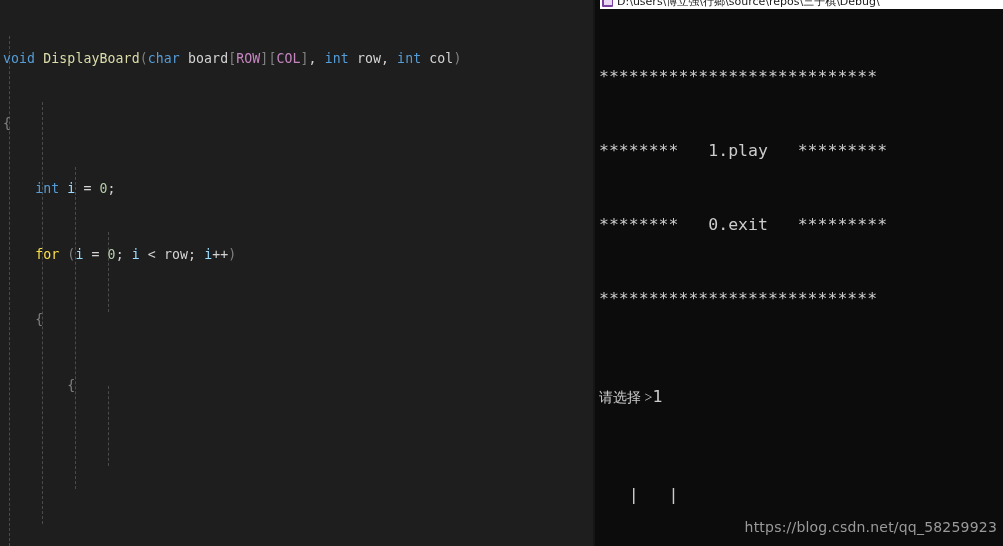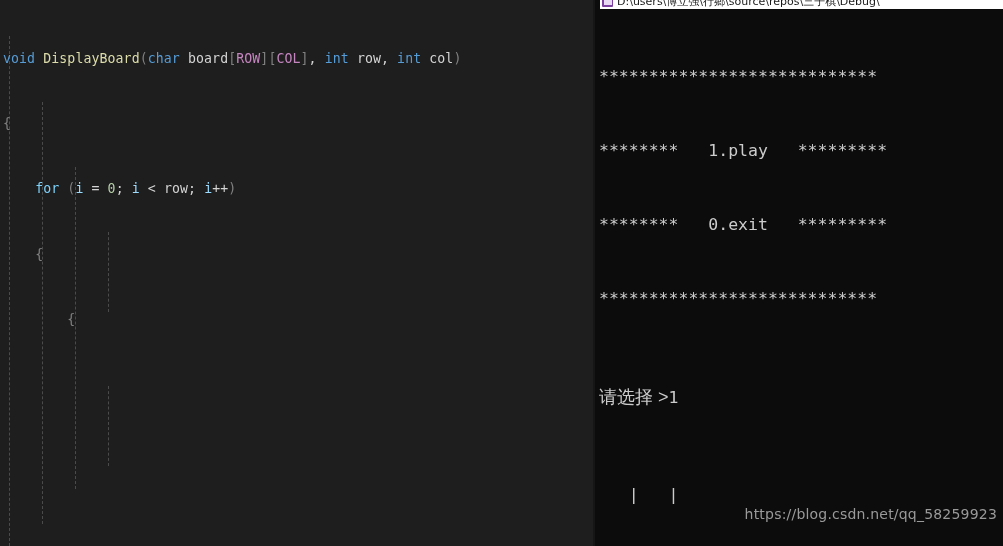--- a/index.html
+++ b/index.html
@@ -32,21 +32,21 @@
     color:#d4d4d4;
   }
   
   .guides{position:absolute;left:0;top:0;width:593px;height:546px;pointer-events:none;}
   .guide{
     position:absolute;width:0;border-left:1px dashed #4b4b4b;
   }
 
   
   .kw   {color:#569cd6;}   
-  .ctl  {color:#7dd3fc;}   
+  .ctl  {color:#fde047;}   
   .fn   {color:#dcdcaa;}   
   .mac  {color:#c586c0;}   
   .var  {color:#9cdcfe;}   
   .id   {color:#d4d4d4;}   
   .num  {color:#b5cea8;}   
   .pun  {color:#d4d4d4;}
   .br   {color:#808080;}   
   .op   {color:#d4d4d4;}
 
   
@@ -79,23 +79,23 @@
     position:absolute;left:0;top:10px;width:410px;height:536px;
     padding:6px 0 0 4px;
     font-family:"DejaVu Sans Mono","Liberation Mono",monospace;
     font-size:16.5px;
     line-height:24.6px;
     color:#cccccc;
     white-space:pre;
     letter-spacing:0px;
   }
   .cline{height:24.6px;}
-  .cjk{font-family:Liberation Sans, sans-serif;font-size:18px;}
+  .cjk{font-family:Liberation Serif, serif;font-size:14px;}
   #watermark{
-    position:absolute;right:8px;bottom:24px;
+    position:absolute;right:8px;bottom:11px;
     font-family:"DejaVu Sans","Liberation Sans",sans-serif;
     font-size:14px;color:#9a9a9a;
     letter-spacing:0.2px;
   }
 </style>
 </head>
 <body>
 
 <div id="root">
 
@@ -105,20 +105,21 @@
       <div class="guide" style="left:9px;  top:36px;  height:510px;"></div>
       <div class="guide" style="left:42px; top:102px; height:422px;"></div>
       <div class="guide" style="left:75px; top:167px; height:322px;"></div>
       <div class="guide" style="left:108px;top:232px; height:80px;"></div>
       <div class="guide" style="left:108px;top:386px; height:80px;"></div>
     </div>
 
     <div class="code">
       <div class="ln"><span class="kw">void</span> <span class="fn">DisplayBoard</span><span class="br">(</span><span class="kw">char</span> <span class="id">board</span><span class="br">[</span><span class="mac">ROW</span><span class="br">][</span><span class="mac">COL</span><span class="br">]</span><span class="pun">,</span> <span class="kw">int</span> <span class="id">row</span><span class="pun">,</span> <span class="kw">int</span> <span class="id">col</span><span class="br">)</span></div>
       <div class="ln"><span class="br">{</span></div>
+      <div class="ln">    <span class="kw">int</span> <span class="var">i</span> <span class="op">=</span> <span class="num">0</span><span class="pun">;</span></div>
       <div class="ln">    <span class="ctl">for</span> <span class="br">(</span><span class="var">i</span> <span class="op">=</span> <span class="num">0</span><span class="pun">;</span> <span class="var">i</span> <span class="op">&lt;</span> <span class="id">row</span><span class="pun">;</span> <span class="var">i</span><span class="op">++</span><span class="br">)</span></div>
       <div class="ln">    <span class="br">{</span></div>
       <div class="ln">        <span class="br">{</span></div>
       
       
       
       
       
       
       

